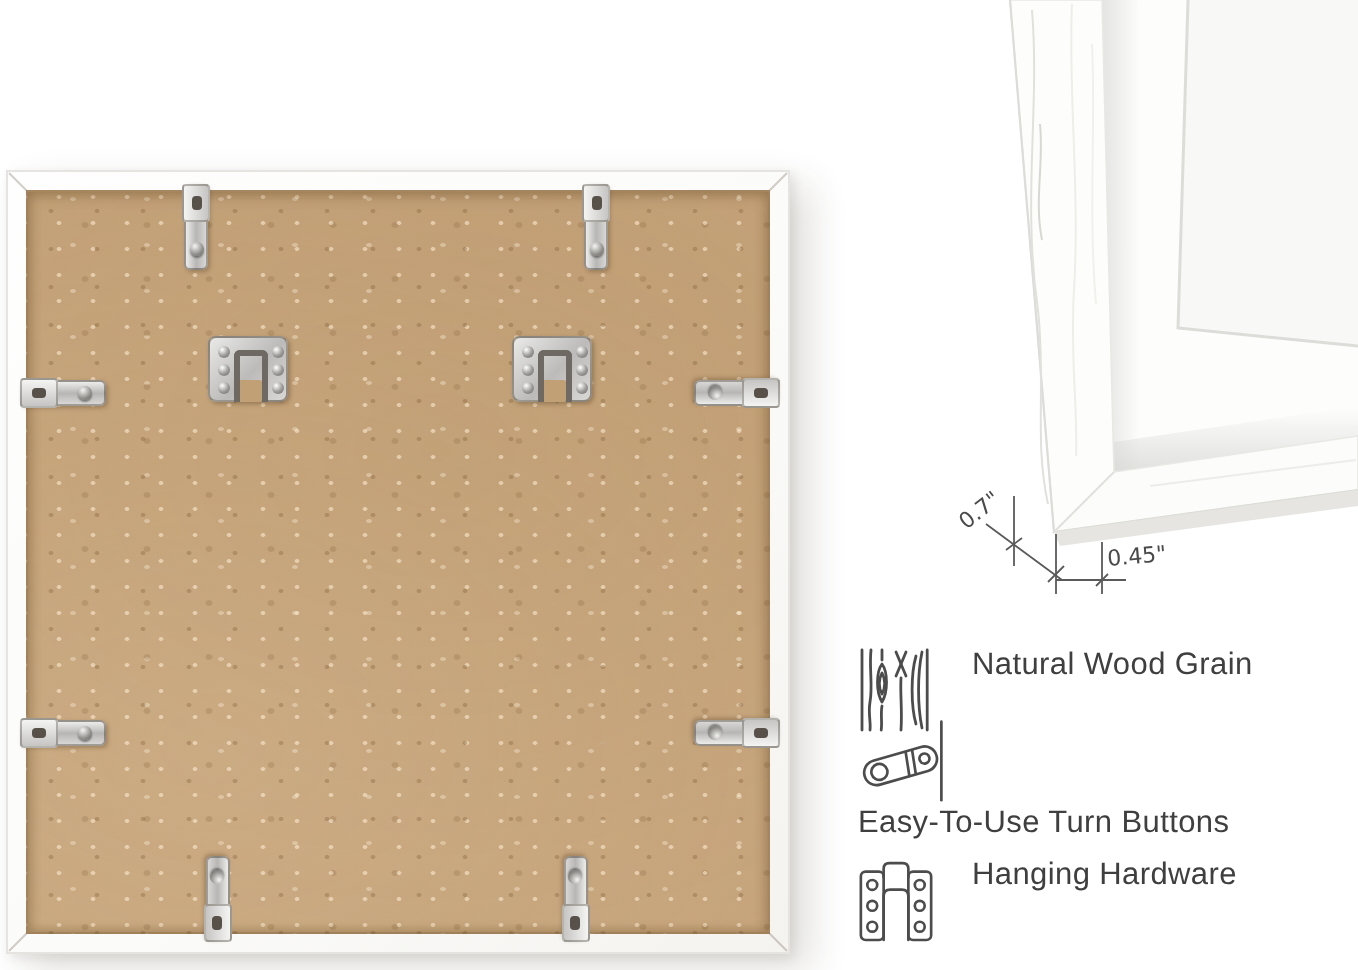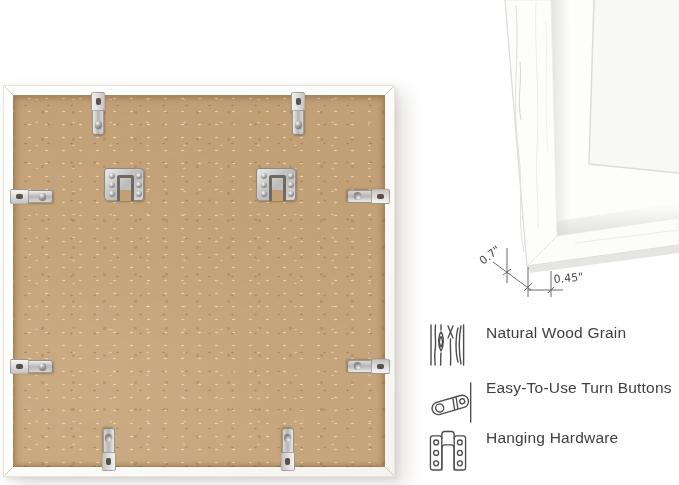--- a/index.html
+++ b/index.html
@@ -210,21 +210,21 @@
         <path d="M21.5,15 C21,23 22.2,31 21.5,41"></path>
         <path d="M29,4 C26.4,13 26.4,29 29,38"></path>
         <path d="M32,2 C29.7,13 29.7,29 32,40"></path>
         <path d="M34.6,1 V41"></path>
       </g>
         </svg>
     </span>
     <span class="feature-label">Natural Wood Grain</span>
   </div>
 
-  <div class="feature-row" style="top:379px;height:46px;">
+  <div class="feature-row" style="top:357px;height:46px;flex-direction:column;">
     <span class="icon-box">
       <svg width="46" height="46" viewBox="0 0 48 48">
           <g class="fi">
         <line x1="43.5" y1="4" x2="43.5" y2="45"></line>
         <g transform="rotate(-16 24 26)">
           <rect x="2.5" y="20" width="39" height="13" rx="6.5"></rect>
           <circle cx="10.5" cy="26.5" r="4.2"></circle>
           <line x1="26.5" y1="20.5" x2="25" y2="32.5"></line>
           <line x1="30" y1="20.5" x2="28.5" y2="32.5"></line>
           <circle cx="35" cy="26.3" r="2.6"></circle>

